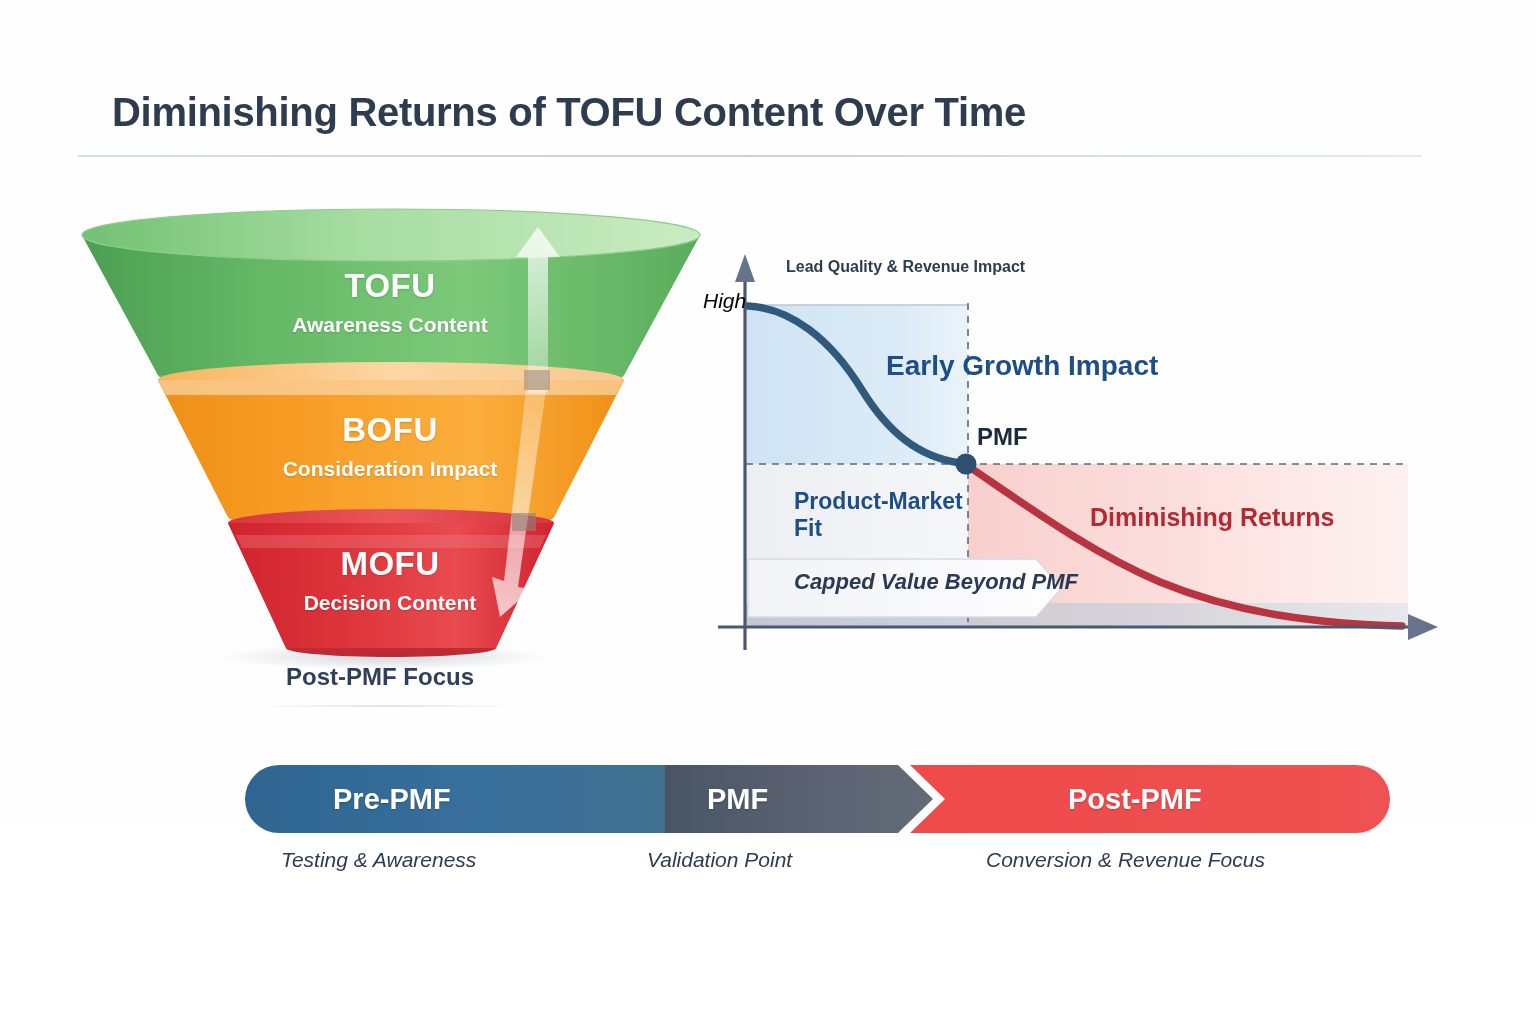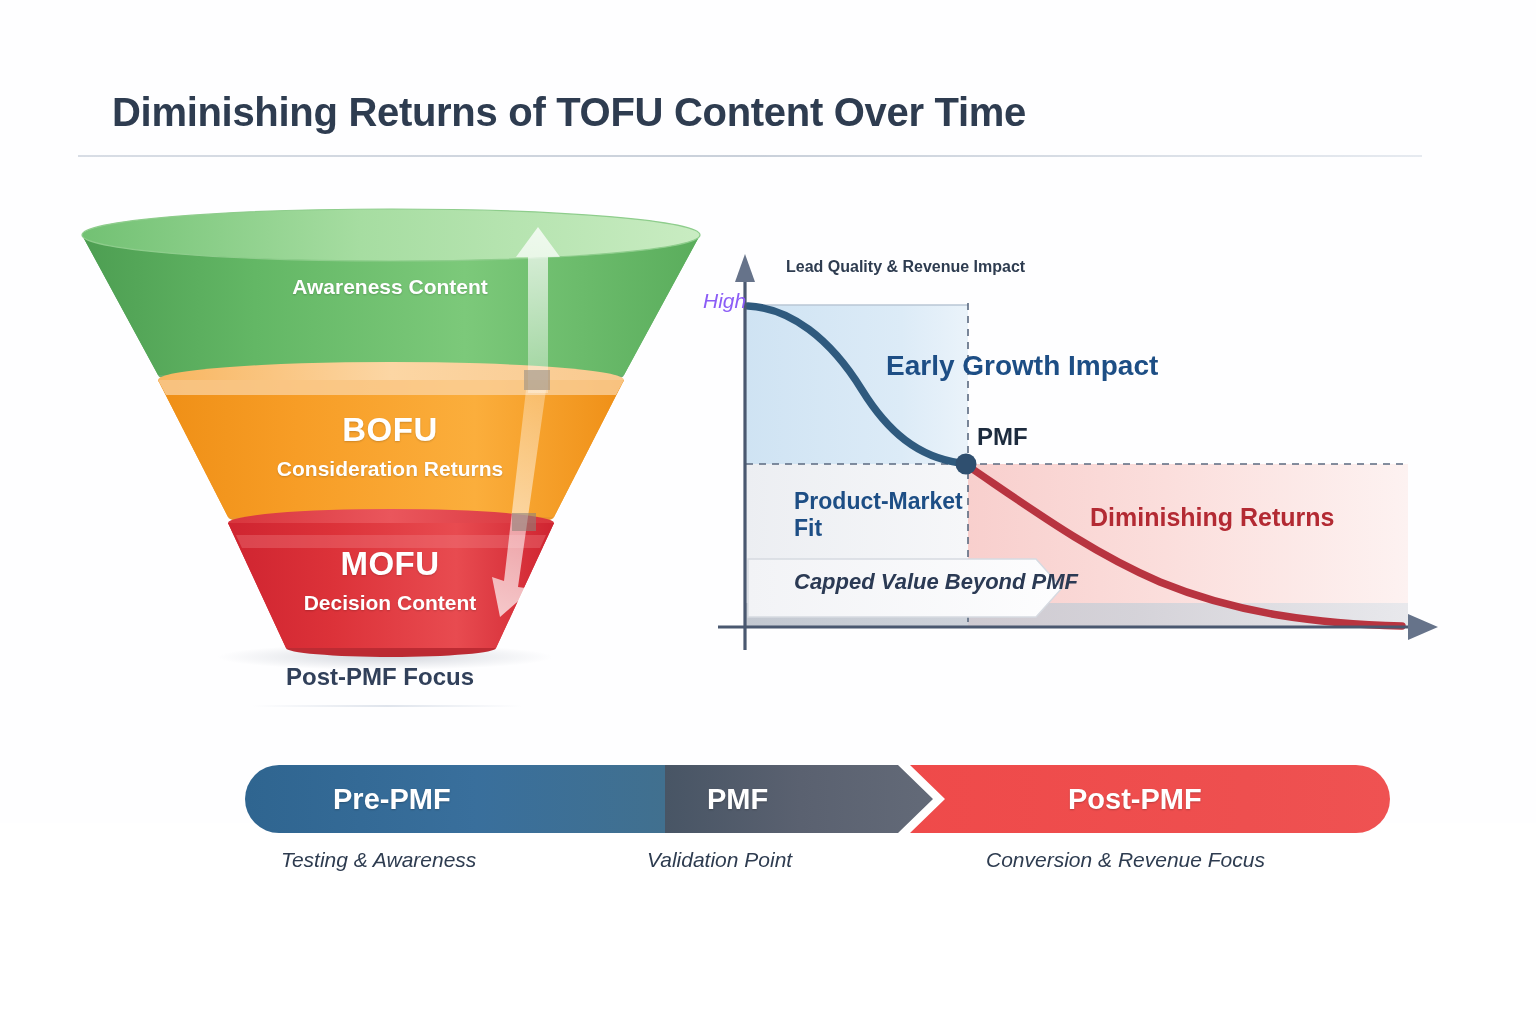--- a/index.html
+++ b/index.html
@@ -113,21 +113,21 @@
     top: 18px;
     font-size: 16px;
     font-weight: bold;
     color: #2e3c50;
   }
   #y-high {
     left: 13px;
     top: 49px;
     font-size: 21px;
     font-style: italic;
-    color: #8b5cf6;
+    color: #000000;
   }
   #y-low {
     left: 18px;
     top: 567px;
     font-size: 21px;
     font-style: italic;
     color: #38445a;
   }
   #lbl-early {
     left: 196px;
@@ -293,25 +293,26 @@
       <g>
         <path d="M 466,185 L 486,185 L 458,382 L 472,384 L 440,412 L 432,372 L 444,376 Z" fill="url(#gArrowDown)"></path>
       </g>
 
       <rect x="464" y="165" width="26" height="20" fill="#9b9186" opacity="0.62"></rect>
       <rect x="452" y="308" width="24" height="18" fill="#8d8279" opacity="0.6"></rect>
     </svg>
 
     
     <div class="funnel-label" id="tofu-labels">
+      <div class="funnel-title">TOFU</div>
       <div class="funnel-sub">Awareness Content</div>
     </div>
     <div class="funnel-label" id="mofu-labels">
       <div class="funnel-title">BOFU</div>
-      <div class="funnel-sub">Consideration Returns</div>
+      <div class="funnel-sub">Consideration Impact</div>
     </div>
     <div class="funnel-label" id="bofu-labels">
       <div class="funnel-title">MOFU</div>
       <div class="funnel-sub">Decision Content</div>
     </div>
 
     <div id="post-pmf-focus">Post-PMF Focus</div>
     <div id="post-pmf-underline"></div>
   </div>
 

